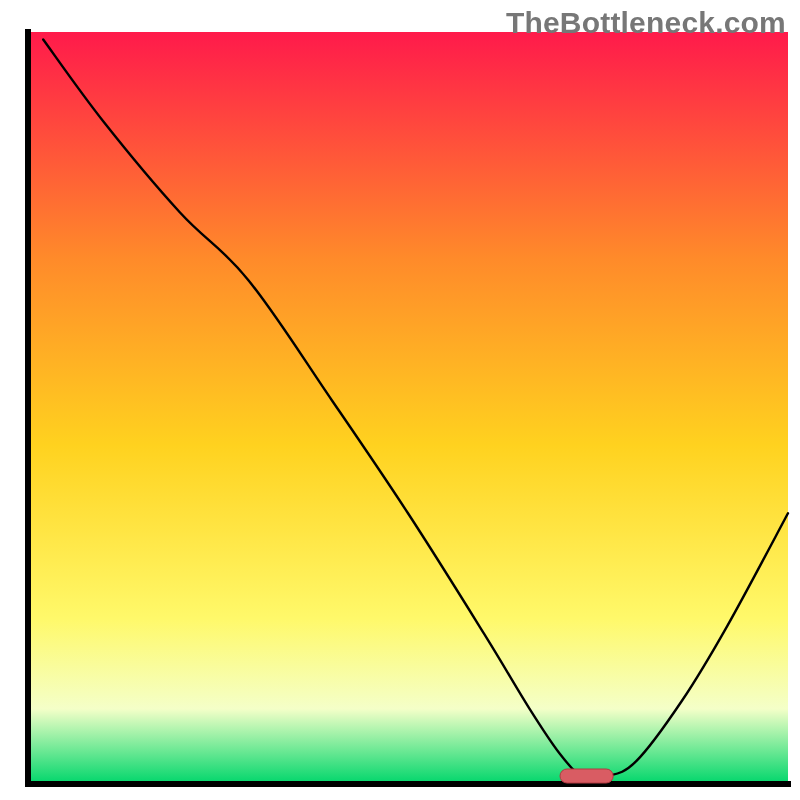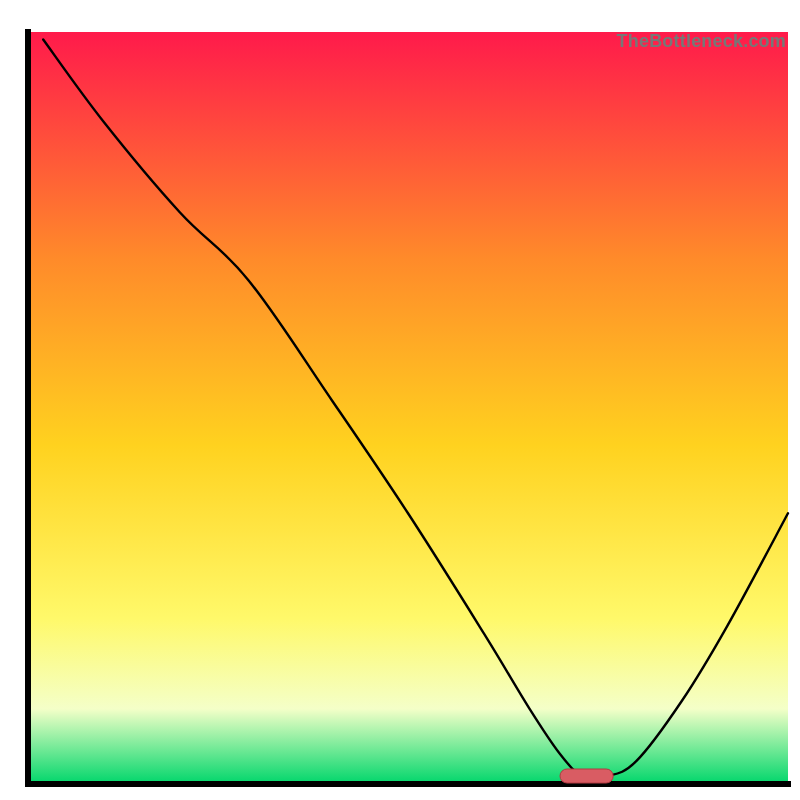--- a/index.html
+++ b/index.html
@@ -13,26 +13,25 @@
   .container {
     position: relative;
     width: 800px;
     height: 800px;
   }
   .watermark {
     position: absolute;
     top: 6px;
     right: 14px;
     font-family: Arial, Helvetica, sans-serif;
-    font-size: 18px;
+    font-size: 30px;
     font-weight: bold;
     color: #777;
     letter-spacing: 0.2px;
     z-index: 10;
-    margin-top: 25px;
   }
   svg {
     display: block;
   }
 </style>
 </head>
 <body>
 
 <div class="container">
   <div class="watermark">TheBottleneck.com</div>

